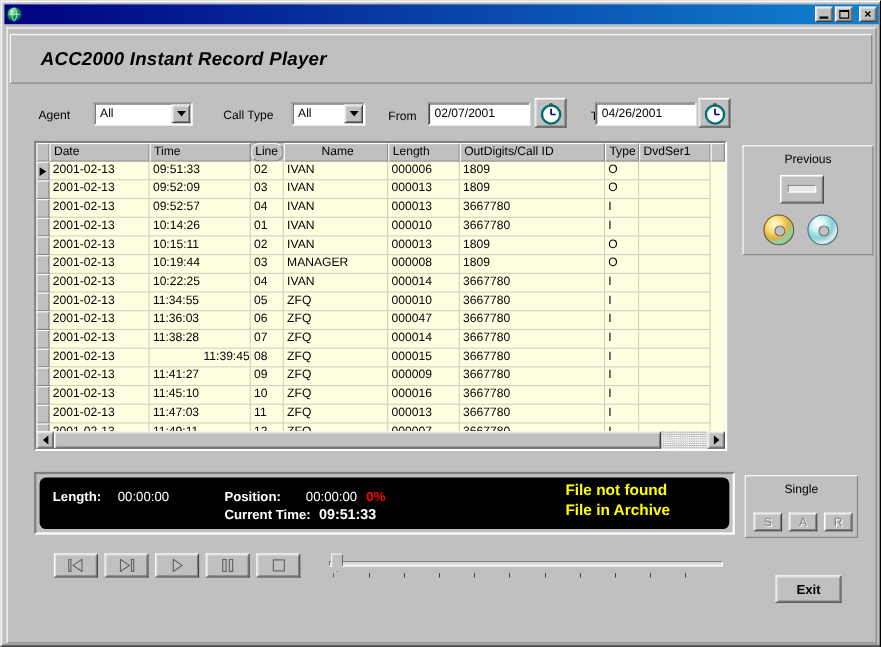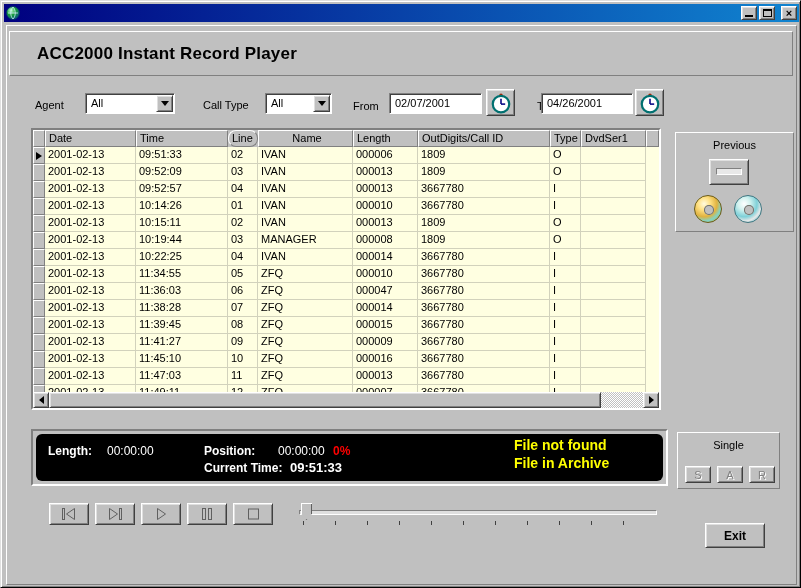--- a/index.html
+++ b/index.html
@@ -4,21 +4,21 @@
 <style>
   * { box-sizing: border-box; margin: 0; padding: 0; }
   html,body { width:801px; height:588px; }
   body { font-family: "Liberation Sans", sans-serif; background:#c0c0c0; }
 
   #app { position:relative; width:801px; height:588px; background:#c0c0c0;
          border:1px solid; border-color:#dfdfdf #000 #000 #dfdfdf;
          box-shadow: inset 1px 1px 0 #fff, inset -1px -1px 0 #808080; overflow:hidden; }
 
   
-  .raised  { border:1px solid; border-color:#ffffff #808080 #808080 #ffffff; }
+  .raised  { border:1px solid; border-color:#ffffff #808080 #808080 #ffffff;font-style:italic; }
   .btn95   { background:#c0c0c0; border:1px solid; border-color:#ffffff #404040 #404040 #ffffff;
              box-shadow: inset 1px 1px 0 #dfdfdf, inset -1px -1px 0 #808080;
              display:flex; align-items:center; justify-content:center;
              font-size:11px; color:#000; cursor:default; }
   .btn95.disabled { color:#808080; text-shadow:1px 1px 0 #ffffff; }
   .lbl     { position:absolute; font-size:11px; color:#000; white-space:nowrap; }
 
   
   .titlebar { position:absolute; left:3px; top:3px; width:795px; height:18px;
               background:linear-gradient(90deg,#000080,#1084d0);
@@ -330,21 +330,21 @@
           <div class="gb-cell" style="width: 30px;">07</div>
           <div class="gb-cell" style="width: 95px;">ZFQ</div>
           <div class="gb-cell" style="width: 65px;">000014</div>
           <div class="gb-cell" style="width: 132px;">3667780</div>
           <div class="gb-cell" style="width: 31px;">I</div>
           <div class="gb-cell" style="width: 65px;"></div>
         </div>
         <div class="grid-row">
           <div class="gb-sel"></div>
           <div class="gb-cell" style="width: 91px;">2001-02-13</div>
-          <div class="gb-cell" style="width: 92px;">11:39:45</div>
+          <div class="gb-cell" style="width: 92px; text-align: right;">11:39:45</div>
           <div class="gb-cell" style="width: 30px;">08</div>
           <div class="gb-cell" style="width: 95px;">ZFQ</div>
           <div class="gb-cell" style="width: 65px;">000015</div>
           <div class="gb-cell" style="width: 132px;">3667780</div>
           <div class="gb-cell" style="width: 31px;">I</div>
           <div class="gb-cell" style="width: 65px;"></div>
         </div>
         <div class="grid-row">
           <div class="gb-sel"></div>
           <div class="gb-cell" style="width: 91px;">2001-02-13</div>

